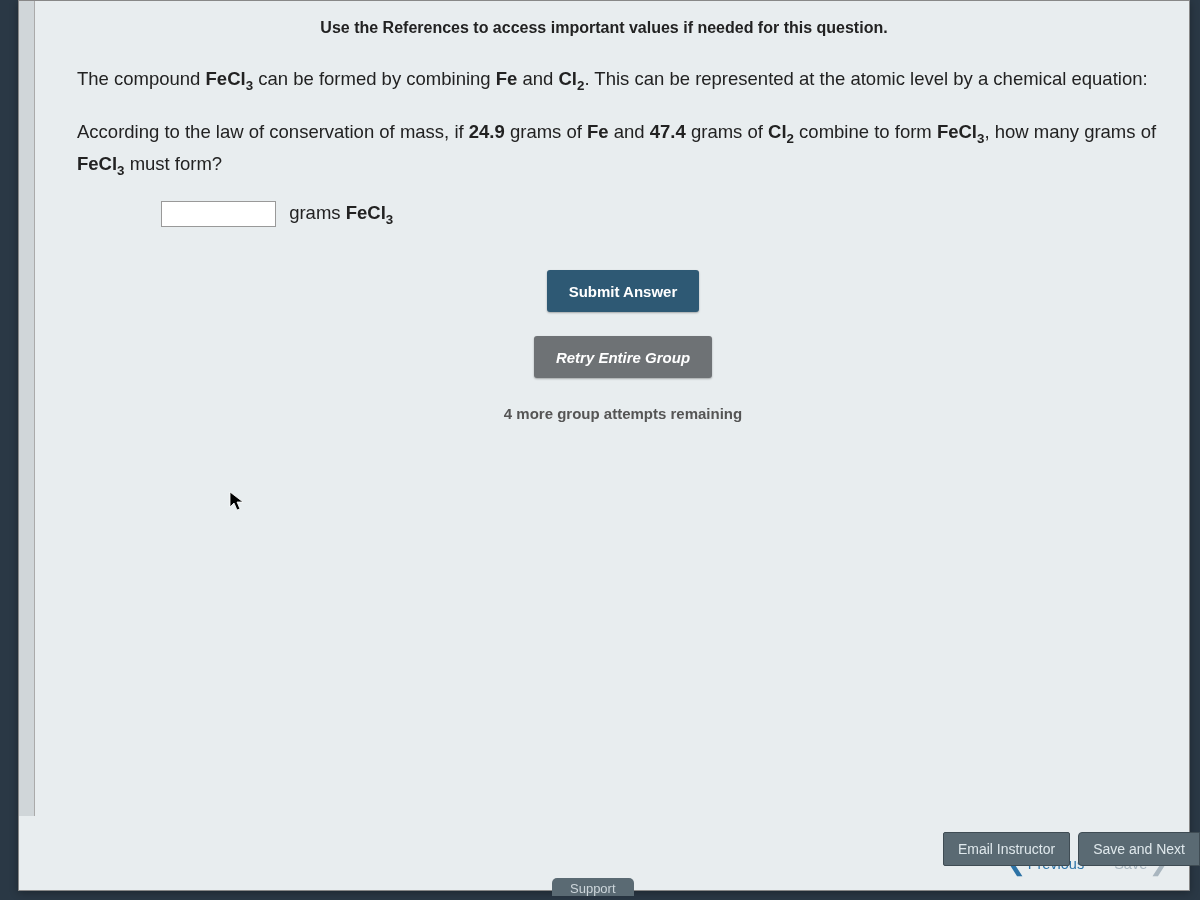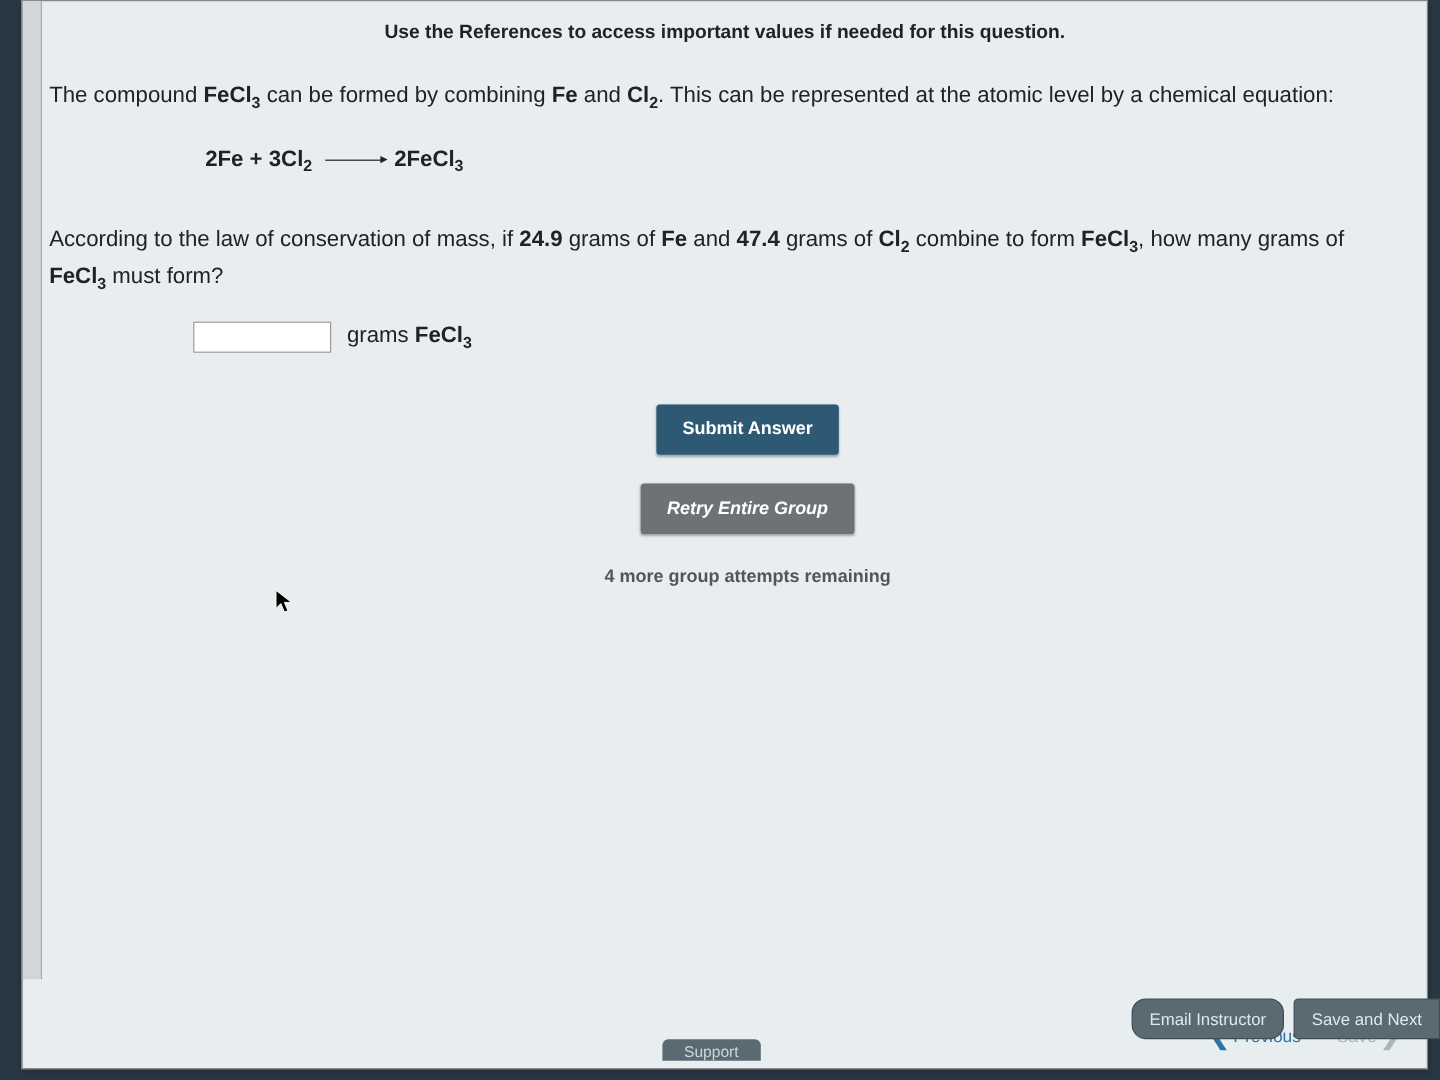--- a/index.html
+++ b/index.html
@@ -27,20 +27,21 @@
       color: #222;
     }
     .question-body {
       padding: 0 22px;
       font-size: 18.5px;
       color: #222;
       line-height: 1.55;
     }
     .question-body p {
       margin-bottom: 22px;
+      margin-left: 36px;
     }
     .equation {
       padding-left: 130px;
       font-weight: bold;
       margin-bottom: 35px;
       font-size: 18.5px;
     }
     .arrow {
       display: inline-block;
       position: relative;
@@ -135,28 +136,28 @@
       right: 0px;
       top: 832px;
       display: flex;
       gap: 8px;
       padding-right: 0;
     }
     .bottom-btn {
       background: #5a6a73;
       color: #dfe8ec;
       border: 1px solid #3f4c54;
-      border-radius: 12px;
+      border-radius: 2px;
       padding: 8px 14px;
       font-size: 14px;
       cursor: pointer;
     }
     .support-tab {
       position: absolute;
-      bottom: 16px;
+      bottom: 4px;
       left: 46%;
       background: #5a6a73;
       color: #cdd6db;
       padding: 3px 18px 0 18px;
       border-radius: 5px 5px 0 0;
       font-size: 13px;
     }
     .cursor-arrow {
       position: absolute;
       left: 210px;
@@ -181,25 +182,20 @@
 <div class="page-container">
   <div class="left-scroll"></div>
 
   <div class="references-hint">Use the References to access important values if needed for this question.</div>
 
   <div class="question-body">
     <p>
       <span>The compound </span><span class="bold"><span>FeCl</span><sub>3</sub></span><span> can be formed by combining </span><span class="bold">Fe</span><span> and </span><span class="bold"><span>Cl</span><sub>2</sub></span><span>. This can be represented at the atomic level by a chemical equation:</span>
     </p>
 
-    <div class="equation">
-      <span>2Fe + 3Cl</span><sub>2</sub>
-      <span class="arrow"></span>
-      <span>2FeCl</span><sub>3</sub>
-    </div>
 
     <p>
       <span>According to the law of conservation of mass, if </span><span class="bold">24.9</span><span> grams of </span><span class="bold">Fe</span><span> and </span><span class="bold">47.4</span><span> grams of </span><span class="bold"><span>Cl</span><sub>2</sub></span><span> combine to form </span><span class="bold"><span>FeCl</span><sub>3</sub></span><span>, how many grams of </span><span class="bold"><span>FeCl</span><sub>3</sub></span><span> must form?</span>
     </p>
 
     <div class="answer-line">
       <input class="answer-input" type="text" style="">
       <span class="unit-label">
         <span>grams </span><span class="bold"><span>FeCl</span><sub>3</sub></span>
       </span>

